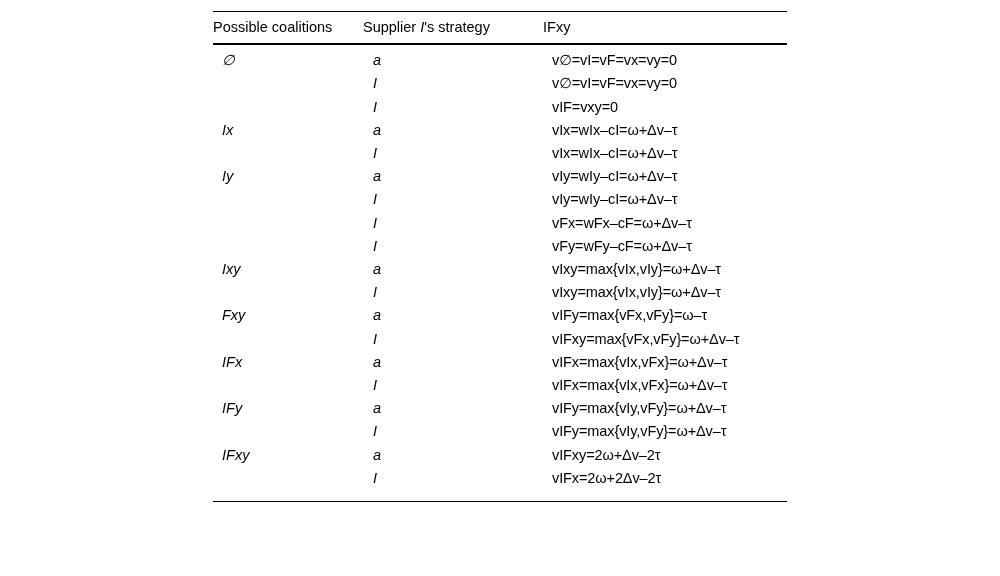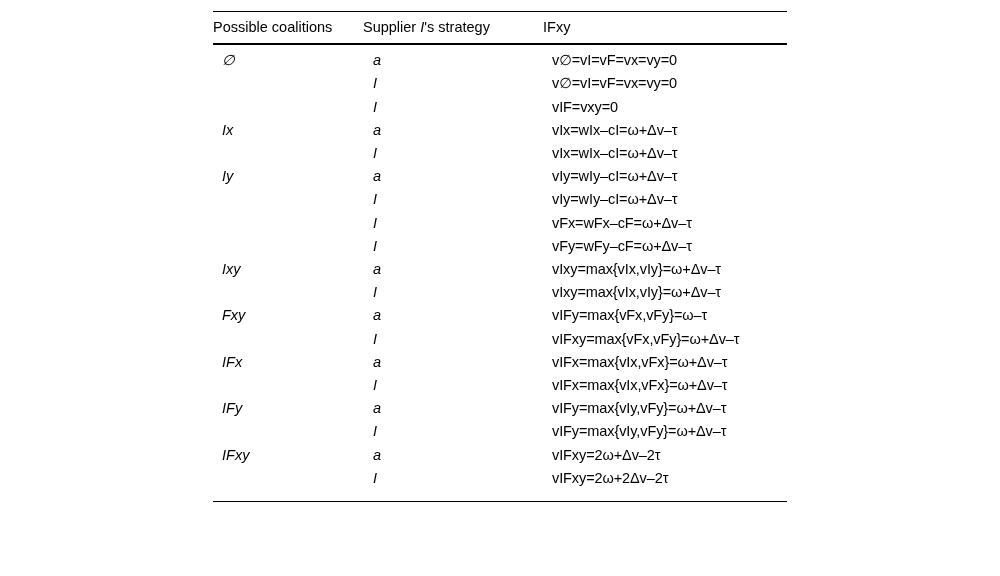--- a/index.html
+++ b/index.html
@@ -194,18 +194,18 @@
             <td class="col-value">vIFy=max{vIy,vFy}=ω+Δv–τ</td>
           </tr>
           <tr>
             <td class="col-coalition">IFxy</td>
             <td class="col-strategy">a</td>
             <td class="col-value">vIFxy=2ω+Δv–2τ</td>
           </tr>
           <tr class="last-body-row">
             <td class="col-coalition"></td>
             <td class="col-strategy">I</td>
-            <td class="col-value">vIFxy=2ω+2Δv–2τ</td>
+            <td class="col-value">vIFx=2ω+2Δv–2τ</td>
           </tr>
         </tbody>
     </table>
   </div>
 </div>
 
 </body></html>

